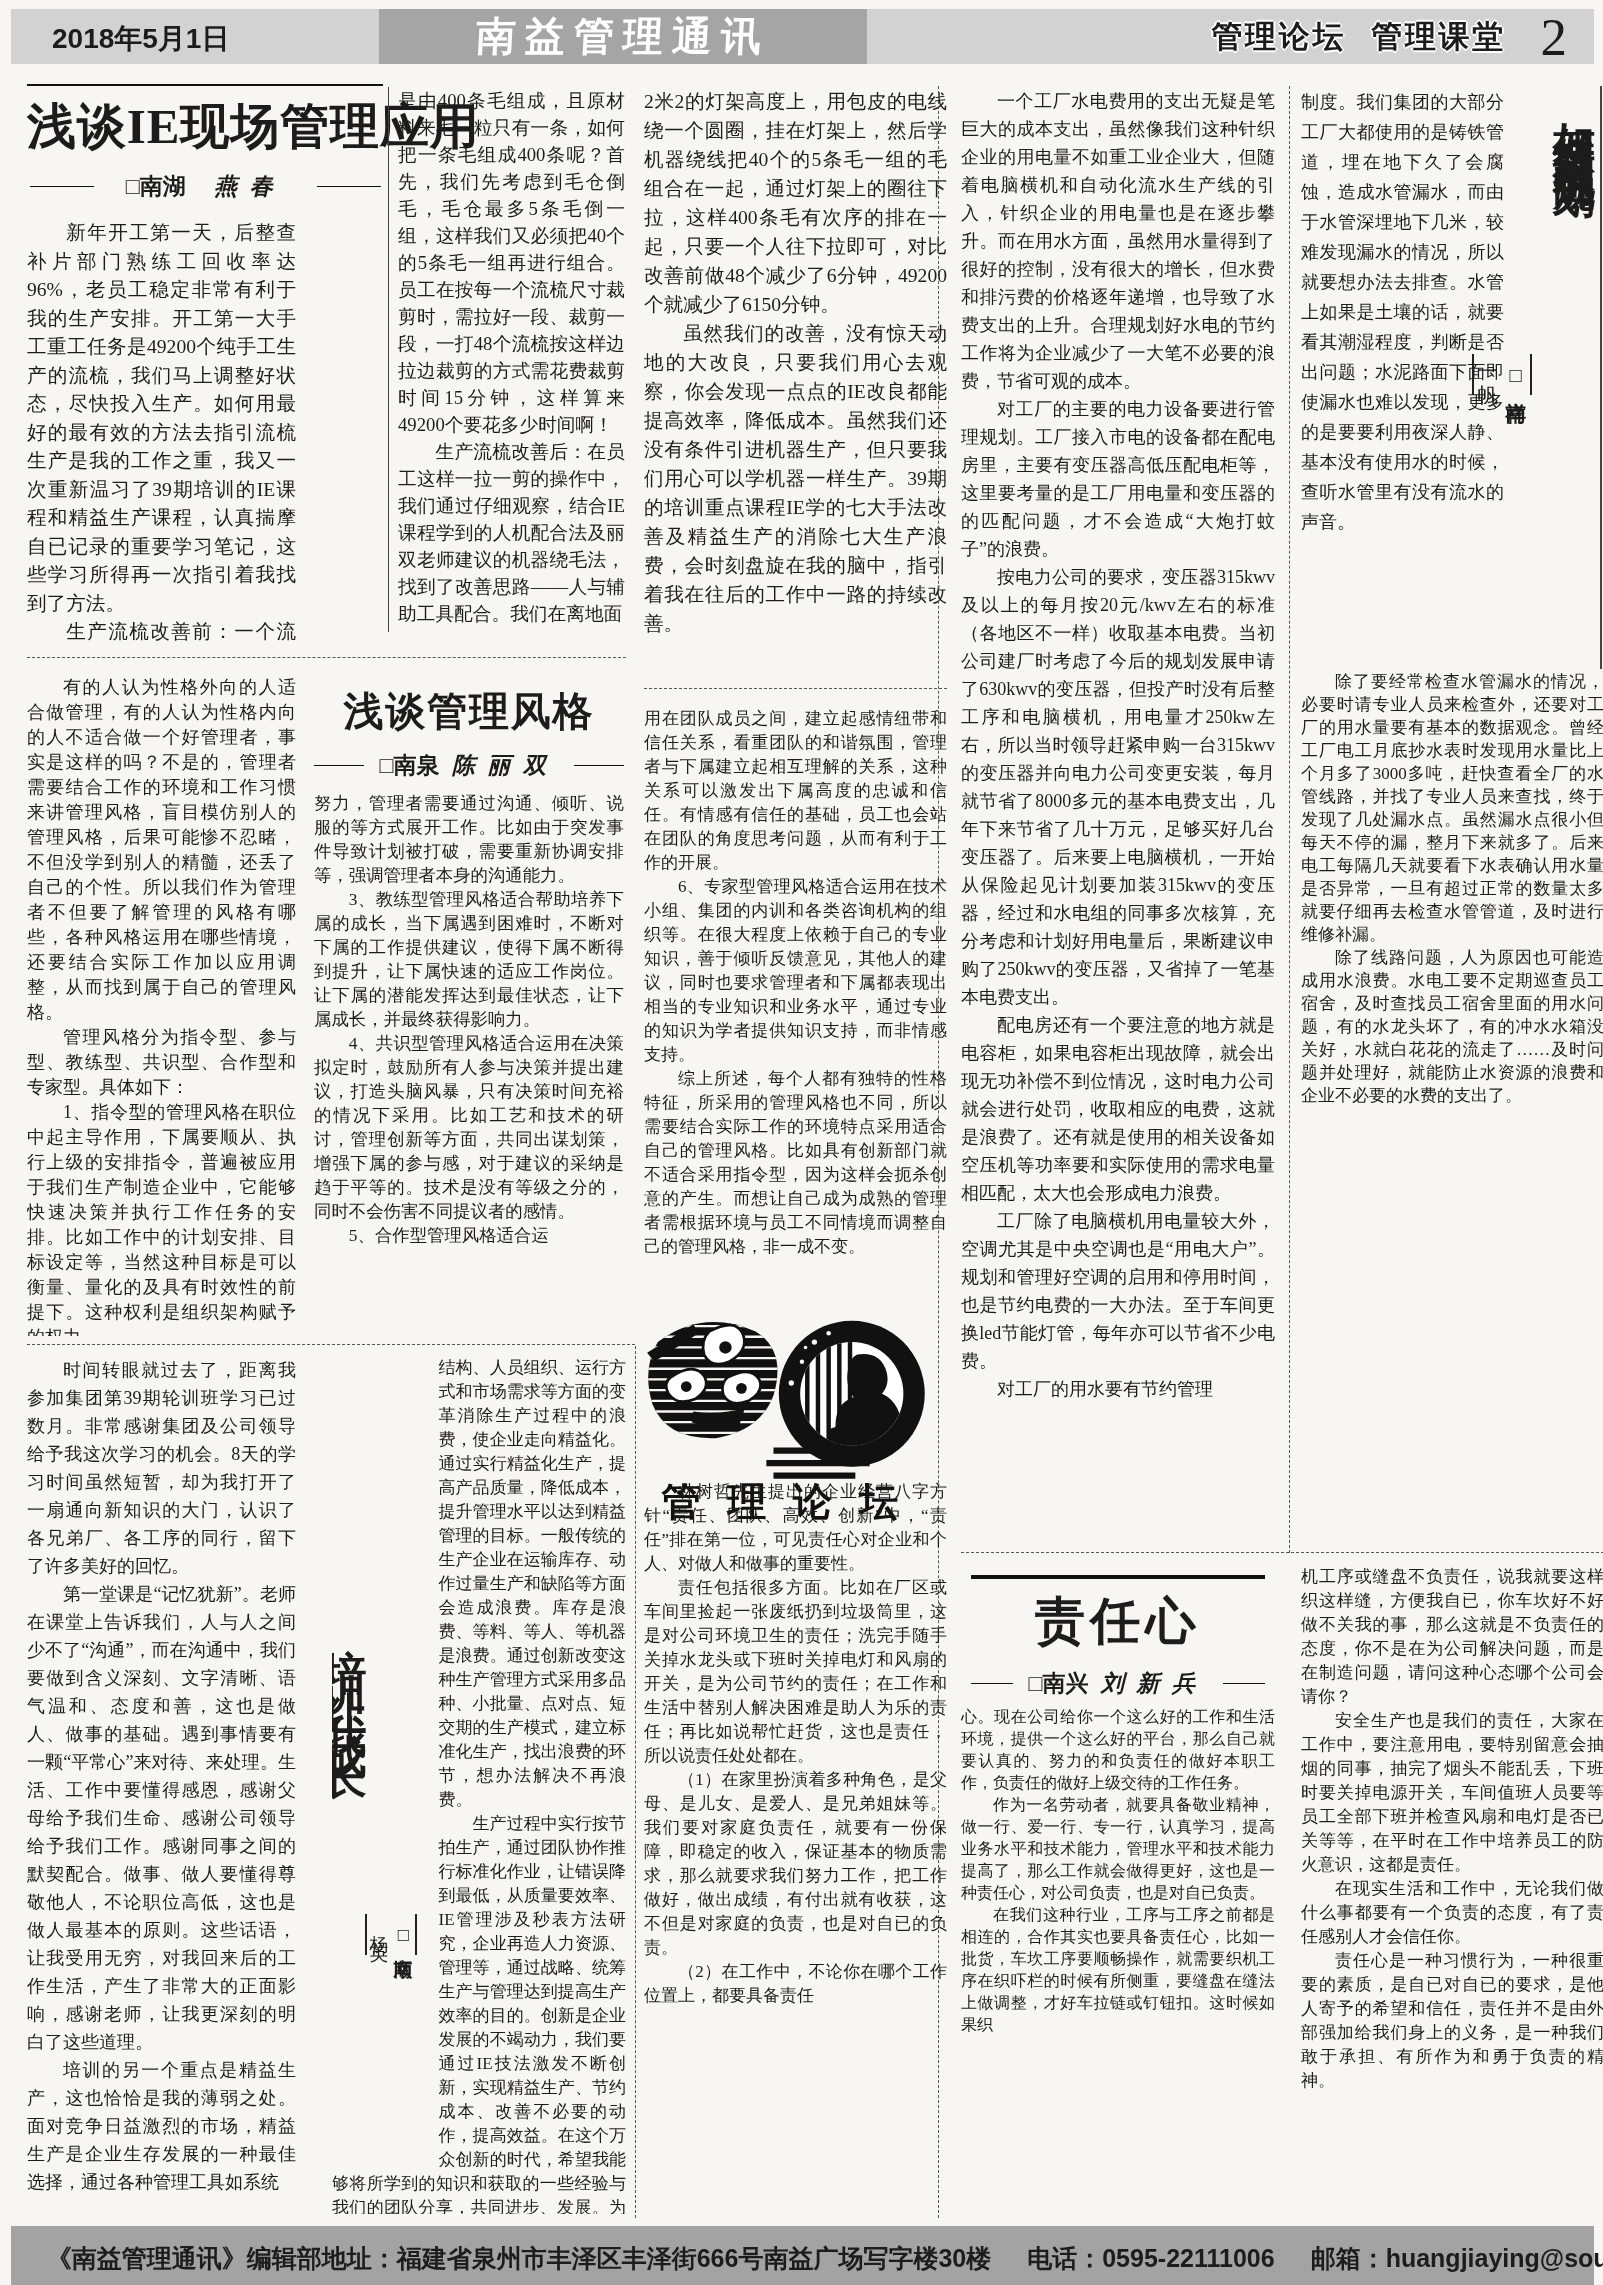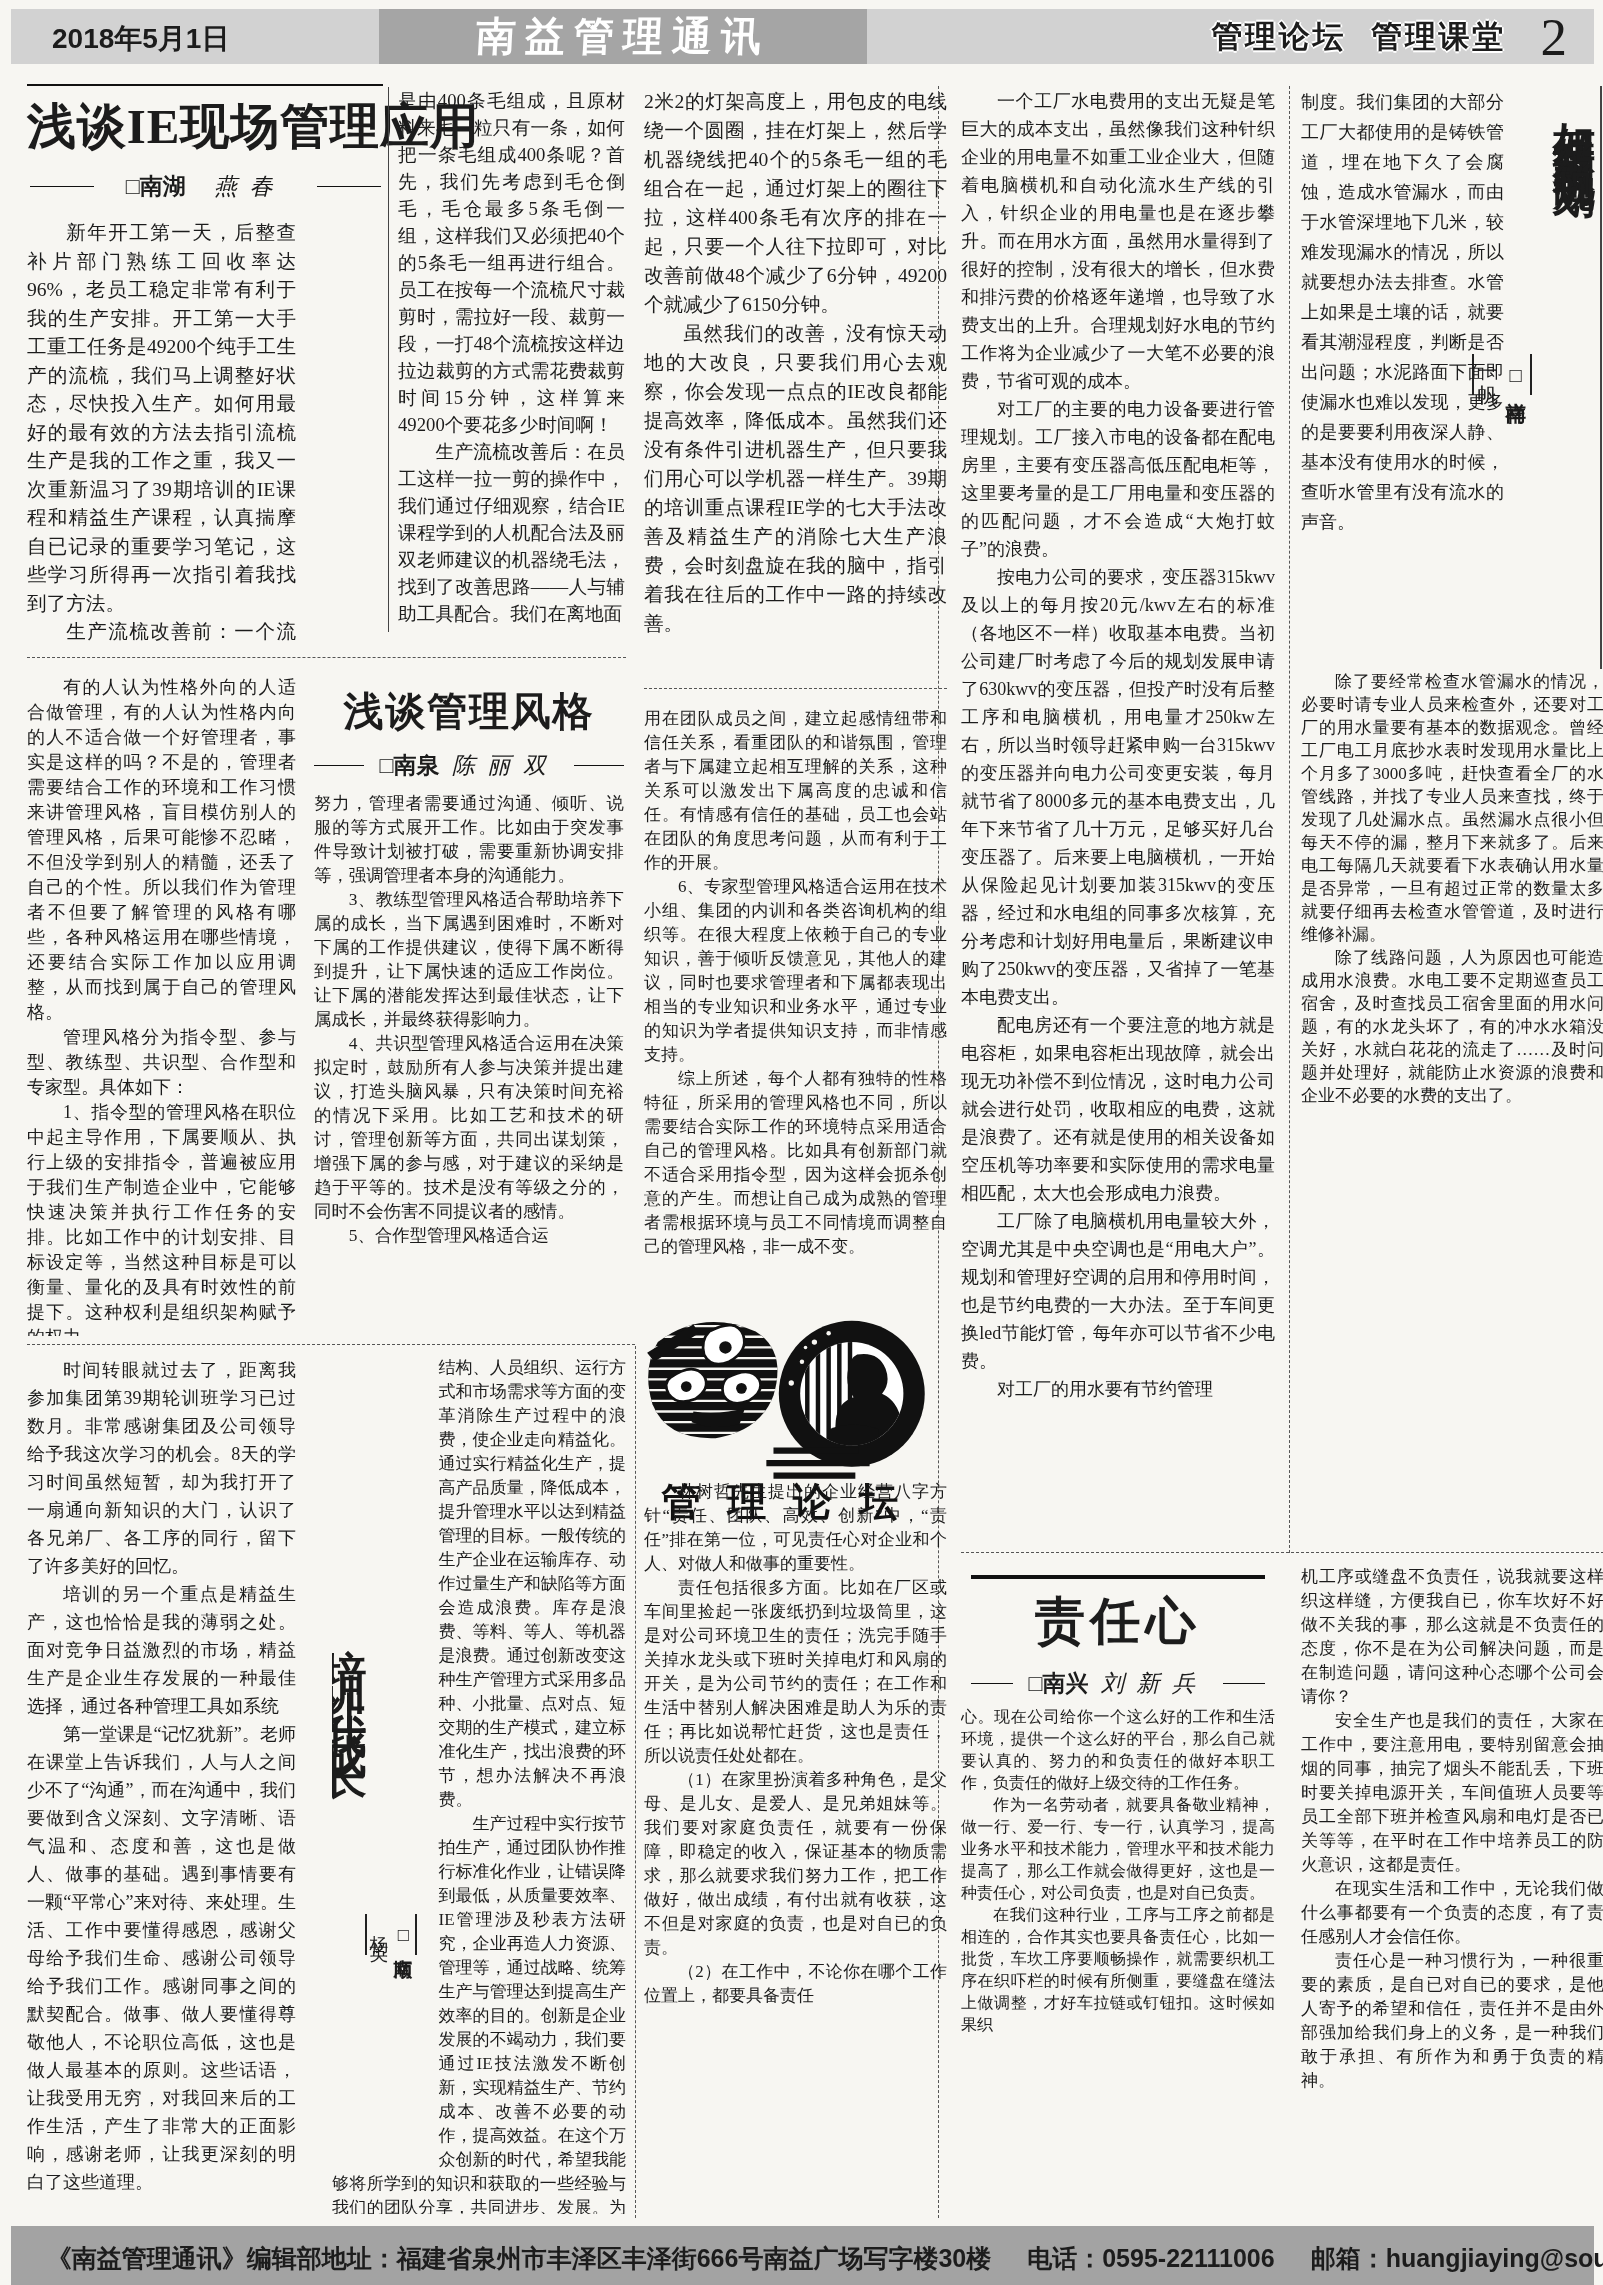--- a/index.html
+++ b/index.html
@@ -36,21 +36,21 @@
   #du-d{left:961px;top:1706px;width:314px;height:508px;font-size:16px;line-height:22px;}
   #du-e{left:1301px;top:1565px;width:303px;height:650px;font-size:17px;line-height:24px;}
   
   .t-rule{position:absolute;background:#111;}
   #ie-toprule{left:27px;top:84px;width:356px;height:1.8px;}
   #ie-title{position:absolute;left:27px;top:94px;width:356px;font-size:49px;font-weight:bold;
             letter-spacing:0.9px;white-space:nowrap;}
   .byline{display:flex;align-items:center;font-size:23px;font-weight:bold;}
   .byline .brule{flex:1;height:1.8px;background:#111;}
   .byline .borg{margin:0 12.5px 0 16px;}
-  .byline .bname{margin-right:16px;letter-spacing:12.5px;font-weight:normal;font-style:italic;}
+  .byline .bname{margin-right:16px;letter-spacing:12.5px;font-weight:bold;font-style:italic;}
   #ie-byline{position:absolute;left:30px;top:171px;width:351px;gap:16px;}
   #st-title{position:absolute;left:314px;top:684px;width:310px;text-align:center;font-size:40px;
             font-weight:bold;letter-spacing:1.8px;}
   #st-byline{position:absolute;left:314px;top:750px;width:310px;}
   #du-thickrule{left:971px;top:1575px;width:294px;height:3.6px;}
   #du-title{position:absolute;left:971px;top:1588px;width:294px;text-align:center;font-size:50px;
             font-weight:bold;letter-spacing:5.3px;}
   #du-byline{position:absolute;left:971px;top:1668px;width:294px;}
   
   .vblock{position:absolute;display:flex;}
@@ -167,22 +167,22 @@
   </div>
   <div class="col" id="wa-e2">
     <p>除了要经常检查水管漏水的情况，必要时请专业人员来检查外，还要对工厂的用水量要有基本的数据观念。曾经工厂电工月底抄水表时发现用水量比上个月多了3000多吨，赶快查看全厂的水管线路，并找了专业人员来查找，终于发现了几处漏水点。虽然漏水点很小但每天不停的漏，整月下来就多了。后来电工每隔几天就要看下水表确认用水量是否异常，一旦有超过正常的数量太多就要仔细再去检查水管管道，及时进行维修补漏。</p>
     <p>除了线路问题，人为原因也可能造成用水浪费。水电工要不定期巡查员工宿舍，及时查找员工宿舍里面的用水问题，有的水龙头坏了，有的冲水水箱没关好，水就白花花的流走了……及时问题并处理好，就能防止水资源的浪费和企业不必要的水费的支出了。</p>
   </div>
 
   <div class="dashh" style="left:27px;top:1344px;width:608px;"></div>
   <div class="dashv" style="left:635px;top:1346px;height:872px;"></div>
   <div class="col" id="tr-a">
     <p>时间转眼就过去了，距离我参加集团第39期轮训班学习已过数月。非常感谢集团及公司领导给予我这次学习的机会。8天的学习时间虽然短暂，却为我打开了一扇通向新知识的大门，认识了各兄弟厂、各工序的同行，留下了许多美好的回忆。</p>
+    <p>第一堂课是“记忆犹新”。老师在课堂上告诉我们，人与人之间少不了“沟通”，而在沟通中，我们要做到含义深刻、文字清晰、语气温和、态度和善，这也是做人、做事的基础。遇到事情要有一颗“平常心”来对待、来处理。生活、工作中要懂得感恩，感谢父母给予我们生命、感谢公司领导给予我们工作。感谢同事之间的默契配合。做事、做人要懂得尊敬他人，不论职位高低，这也是做人最基本的原则。这些话语，让我受用无穷，对我回来后的工作生活，产生了非常大的正面影响，感谢老师，让我更深刻的明白了这些道理。</p>
     <p>培训的另一个重点是精益生产，这也恰恰是我的薄弱之处。面对竞争日益激烈的市场，精益生产是企业生存发展的一种最佳选择，通过各种管理工具如系统</p>
-    <p>第一堂课是“记忆犹新”。老师在课堂上告诉我们，人与人之间少不了“沟通”，而在沟通中，我们要做到含义深刻、文字清晰、语气温和、态度和善，这也是做人、做事的基础。遇到事情要有一颗“平常心”来对待、来处理。生活、工作中要懂得感恩，感谢父母给予我们生命、感谢公司领导给予我们工作。感谢同事之间的默契配合。做事、做人要懂得尊敬他人，不论职位高低，这也是做人最基本的原则。这些话语，让我受用无穷，对我回来后的工作生活，产生了非常大的正面影响，感谢老师，让我更深刻的明白了这些道理。</p>
   </div>
   <div class="col" id="tr-b">
     <div class="floatblock">
       <div class="vtitle" id="tr-vtitle">培训让我成长</div>
       <div class="vbyline" id="tr-vbyline">
         <span class="vrule"></span>
         <span class="vorg">□南顺</span>
         <span class="vname">杨英</span>
         <span class="vrule"></span>
       </div>

